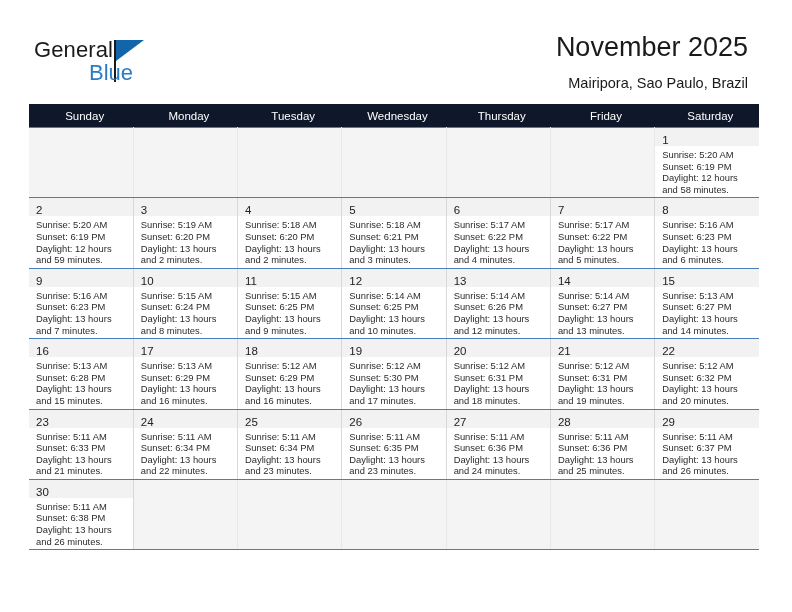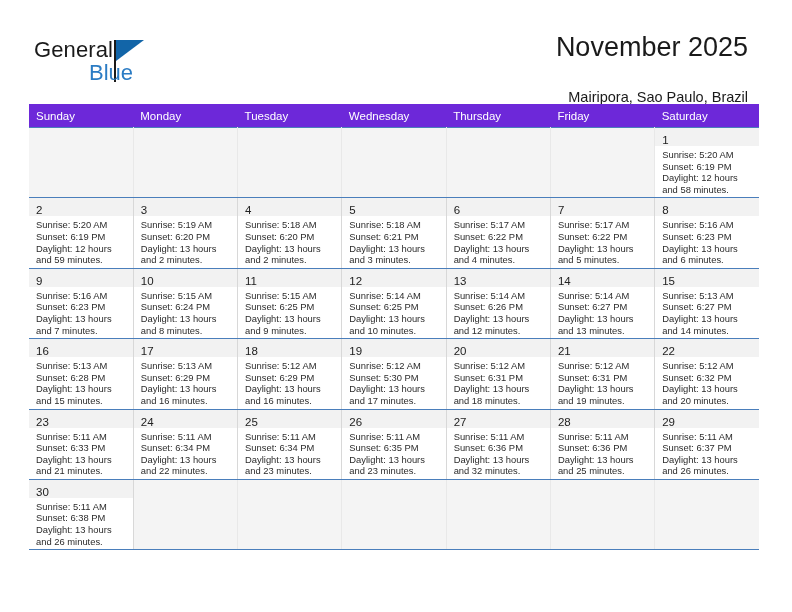--- a/index.html
+++ b/index.html
@@ -81,44 +81,44 @@
     font-size: 27px;
     font-weight: normal;
     color: #1a1a1a;
     line-height: 34px;
     white-space: nowrap;
   }
   .cal-subtitle {
     font-size: 14.5px;
     color: #1a1a1a;
     line-height: 20px;
-    margin-top: 23px;
+    margin-top: 9px;
     white-space: nowrap;
   }
 
   
   .cal-wrap {
     position: absolute;
     left: 29px;
     top: 104px;
     width: 730px;
   }
   table.cal {
     border-collapse: collapse;
     table-layout: fixed;
     width: 730px;
   }
   table.cal col { width: 104.28px; }
 
   thead th {
-    background: #6d28d9;
+    background: #0f172a;
     color: #ffffff;
     font-size: 11.5px;
     font-weight: normal;
-    text-align: left;
+    text-align: center;
     padding: 5px 0 5px 7px;
     height: 13px;
     border: none;
   }
 
   tbody td {
     vertical-align: top;
     height: 61px;
     padding: 0;
     border-top: 1px solid #4a7ebb;
@@ -457,21 +457,21 @@
                 <div class="cell-line">Daylight: 13 hours</div>
                 <div class="cell-line">and 23 minutes.</div>
               </div>
             </td>
             <td>
               <div class="daynum-bar"><span class="daynum">27</span></div>
               <div class="cell-body">
                 <div class="cell-line">Sunrise: 5:11 AM</div>
                 <div class="cell-line">Sunset: 6:36 PM</div>
                 <div class="cell-line">Daylight: 13 hours</div>
-                <div class="cell-line">and 32 minutes.</div>
+                <div class="cell-line">and 24 minutes.</div>
               </div>
             </td>
             <td>
               <div class="daynum-bar"><span class="daynum">28</span></div>
               <div class="cell-body">
                 <div class="cell-line">Sunrise: 5:11 AM</div>
                 <div class="cell-line">Sunset: 6:36 PM</div>
                 <div class="cell-line">Daylight: 13 hours</div>
                 <div class="cell-line">and 25 minutes.</div>
               </div>

